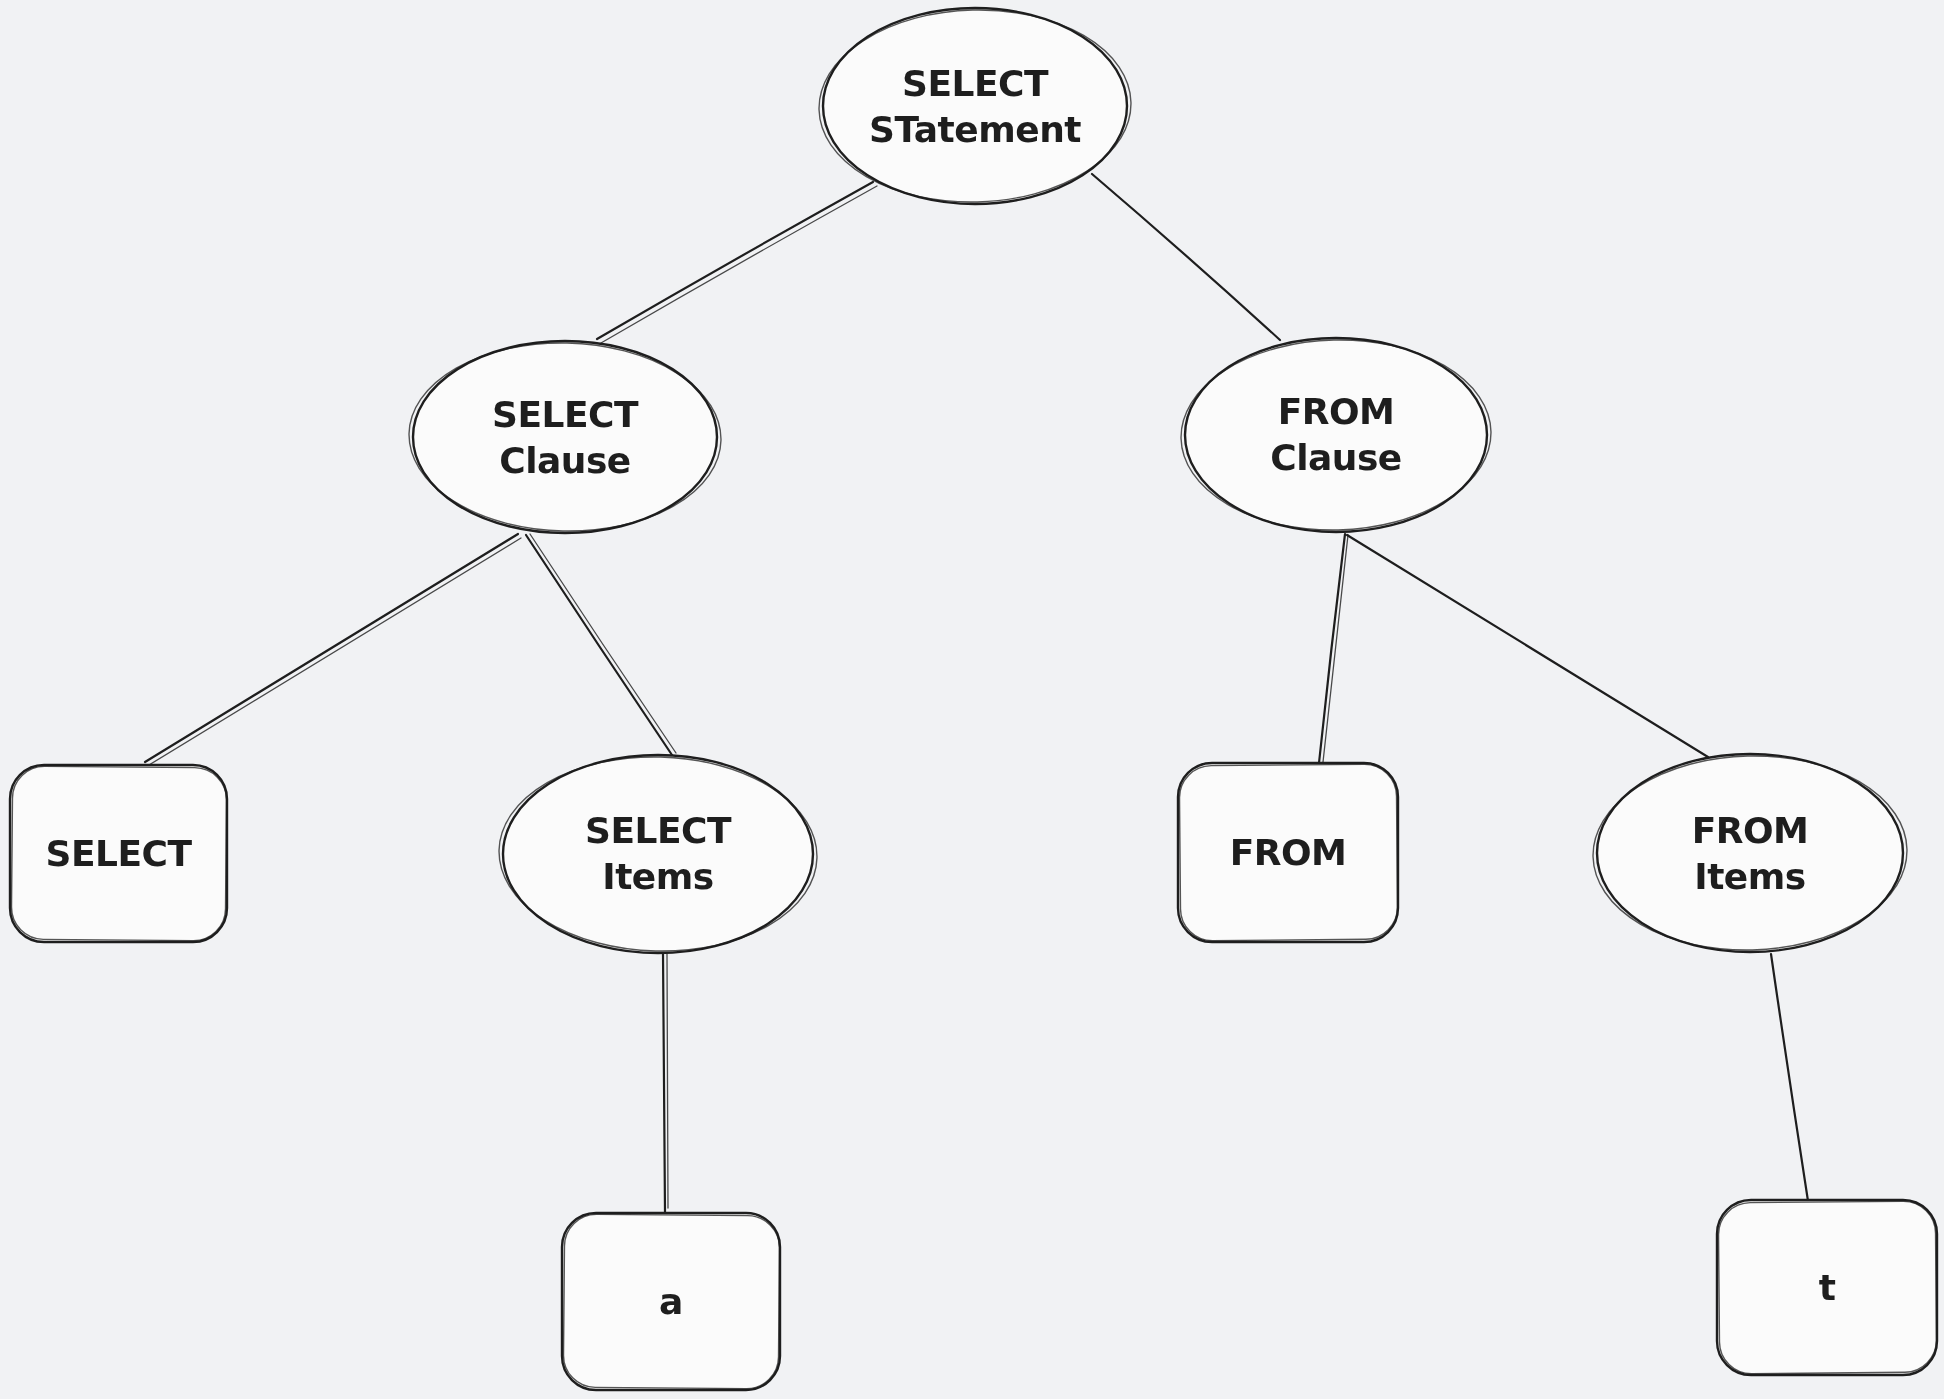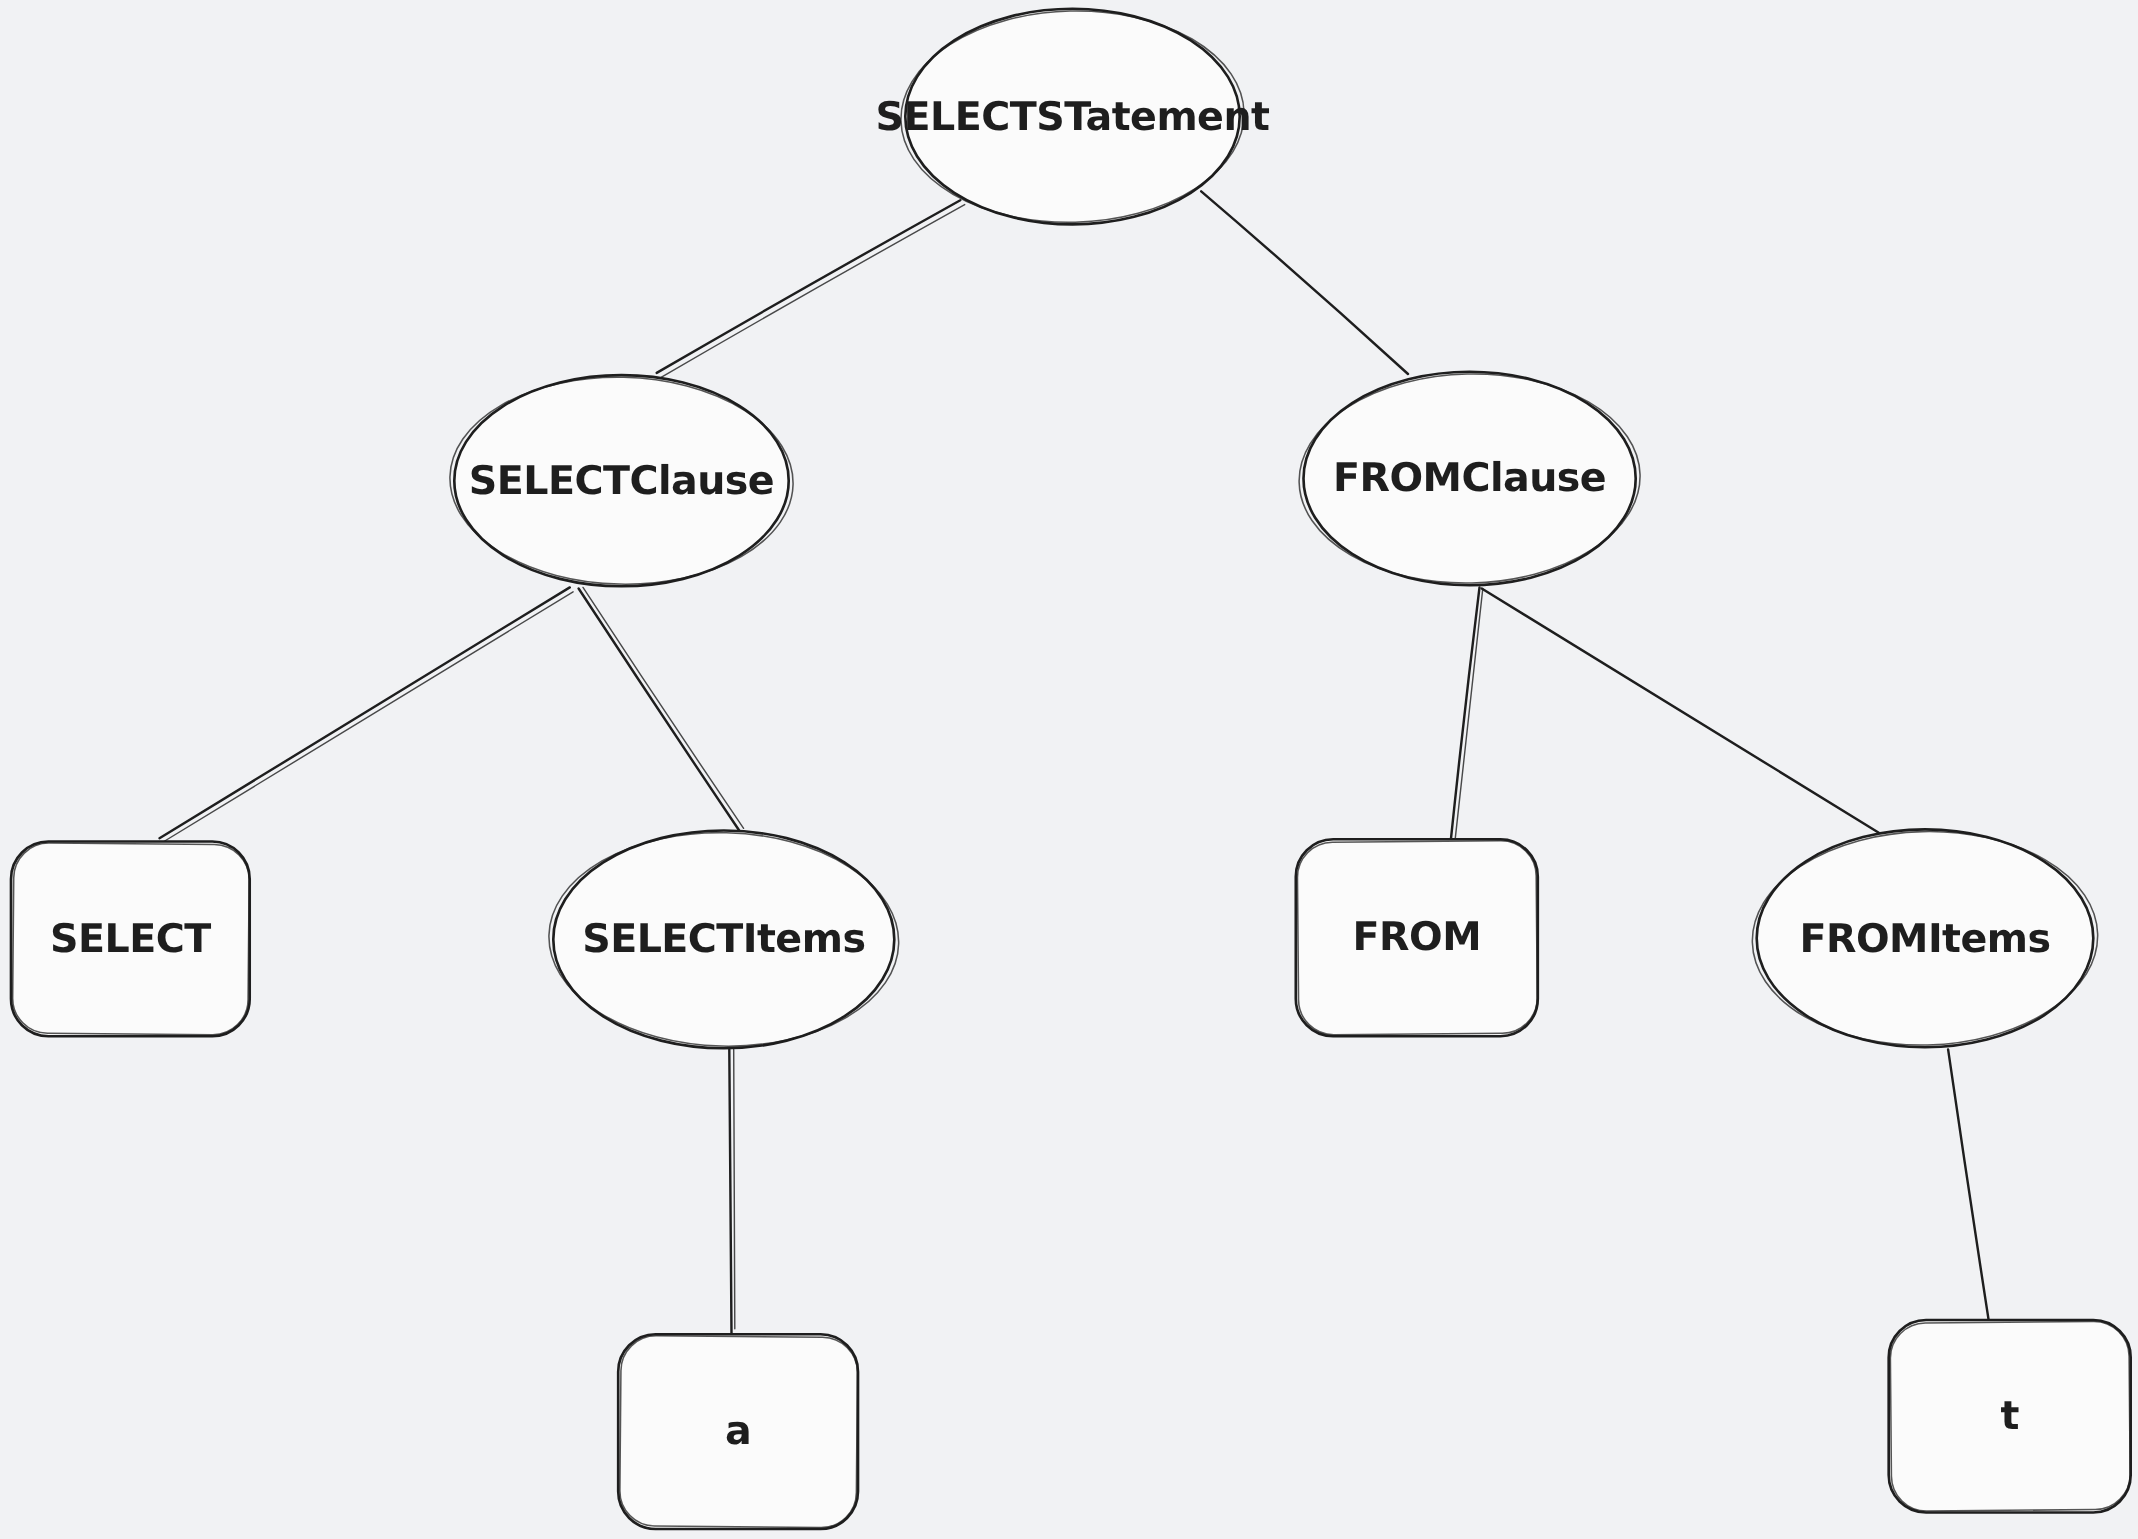--- a/index.html
+++ b/index.html
@@ -40,20 +40,21 @@
   .edge-twin {
     fill: none;
     stroke: #1e1e1e;
     stroke-width: 1.3;
     opacity: 0.8;
     stroke-linecap: round;
   }
   .node-label {
     position: absolute;
     display: flex;
+    flex-direction: column;
     align-items: center;
     justify-content: center;
     text-align: center;
     color: #1e1e1e;
     font-size: 36px;
     font-weight: 700;
     letter-spacing: -0.5px;
     line-height: 46px;
     pointer-events: none;
   }

